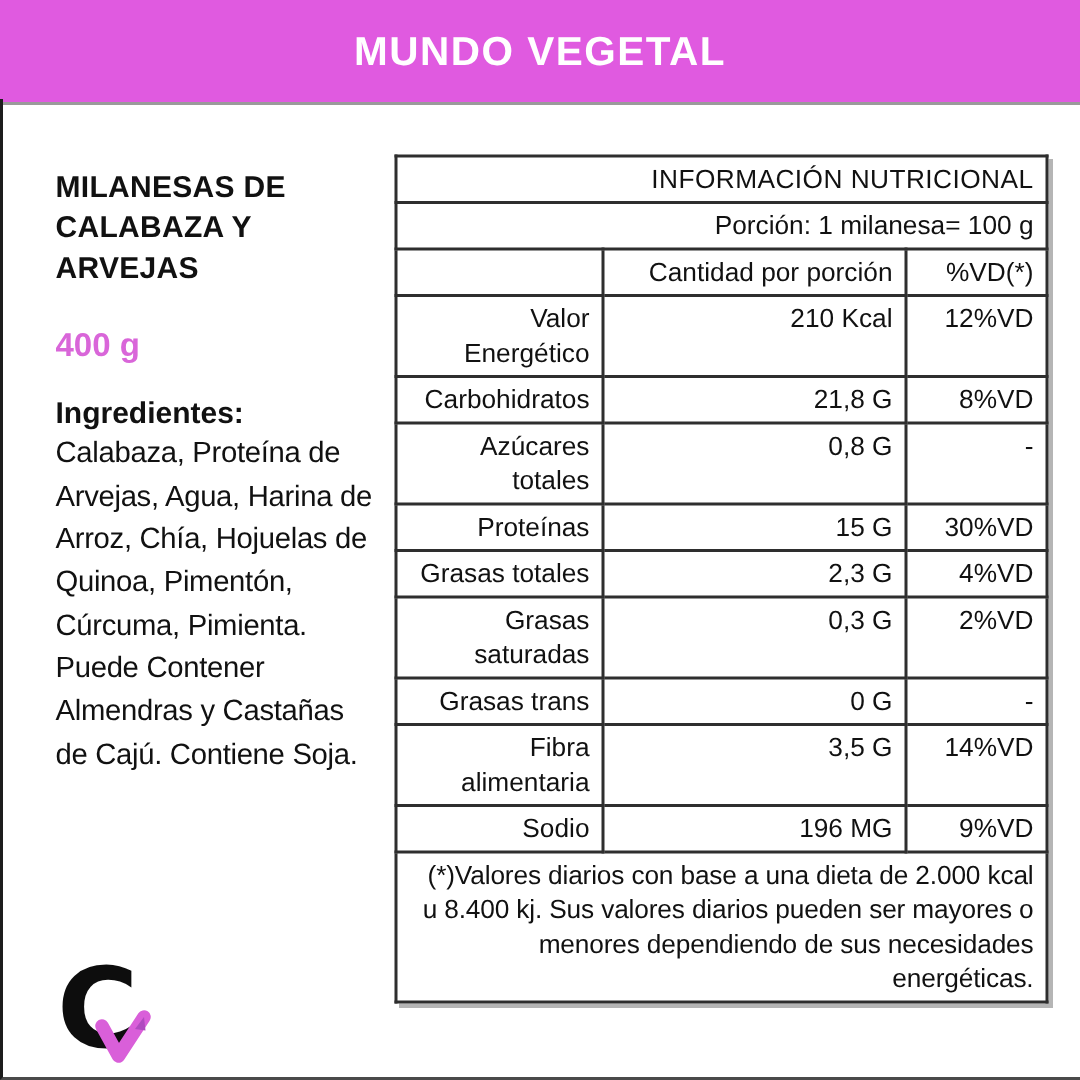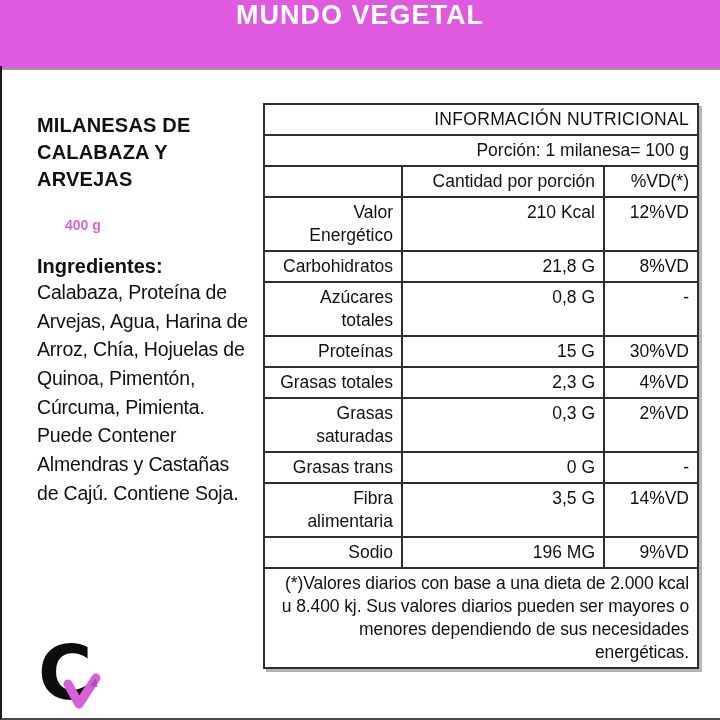--- a/index.html
+++ b/index.html
@@ -19,20 +19,21 @@
     border-bottom: 2px solid #4a4a4a;
     pointer-events: none;
   }
   .header-bar {
     position: absolute;
     left: 0; top: 0;
     width: 720px; height: 68px;
     background: #e05ae0;
     box-shadow: 0 2px 0 #9a9a9a;
     display: flex;
+    align-items: center;
     justify-content: center;
   }
   .brand-title {
     color: #ffffff;
     font-size: 27px;
     font-weight: bold;
     letter-spacing: 1px;
   }
   .left-col {
     position: absolute;
@@ -40,24 +41,23 @@
     width: 212px;
   }
   .product-title {
     font-size: 20px;
     font-weight: bold;
     line-height: 1.35;
     letter-spacing: 0.2px;
   }
   .product-weight {
     margin-top: 24px;
-    font-size: 14px;
+    font-size: 22px;
     font-weight: bold;
     color: #d966d9;
-    margin-left: 28px;
   }
   .ingredients-label {
     margin-top: 22px;
     font-size: 20px;
     font-weight: bold;
   }
   .ingredients-text {
     font-size: 19.5px;
     line-height: 1.47;
     letter-spacing: -0.2px;

